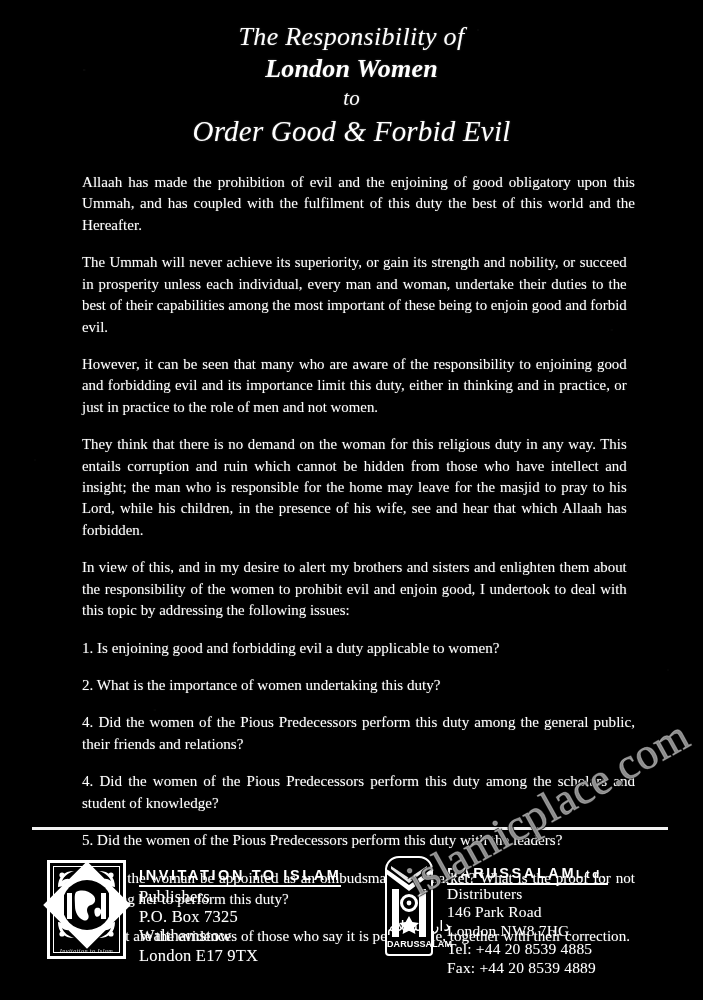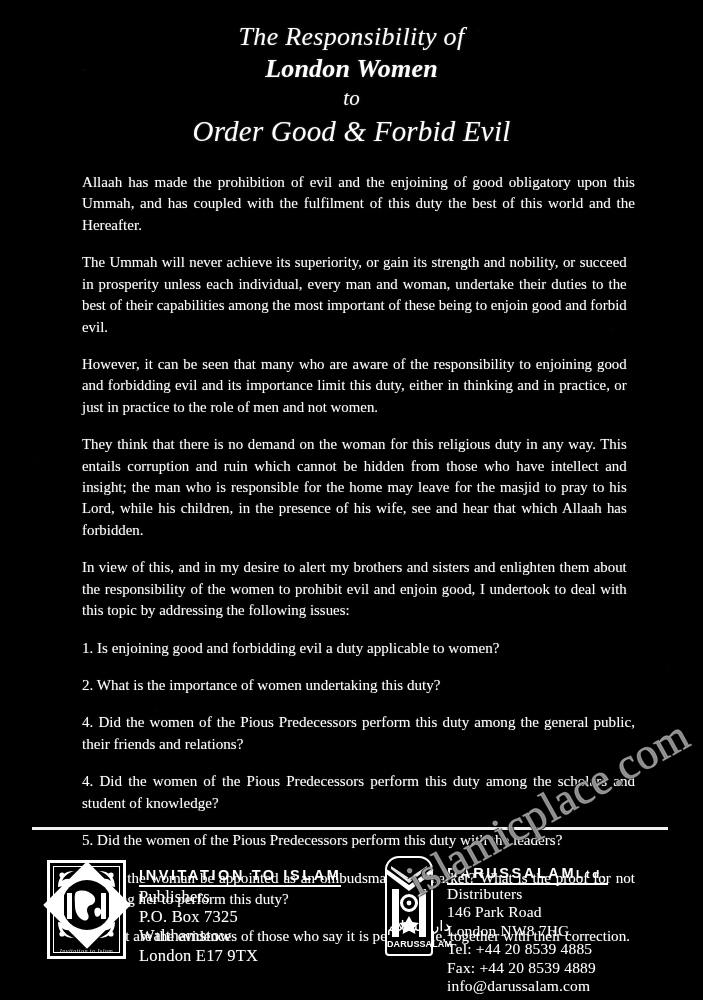--- a/index.html
+++ b/index.html
@@ -396,21 +396,20 @@
       <div class="ds-caption">DARUSSALAM</div>
     </div>
 
     <div class="pub-info pub-info-right">
       <div class="pub-name"><span>DARUSSALAM</span><span class="small-caps">Ltd.</span></div>
       <div class="pub-line sm">Distributers</div>
       <div class="pub-line sm">146 Park Road</div>
       <div class="pub-line sm">London NW8 7HG</div>
       <div class="pub-line sm">Tel: +44 20 8539 4885</div>
       <div class="pub-line sm">Fax: +44 20 8539 4889</div>
-      <div class="pub-line sm">info@darussalam.com</div>
     </div>
   </div>
 </div>
 
 <div class="watermark">
   <span>islamicplace.com</span>
 </div>
 
 <div class="grain"></div>
 

